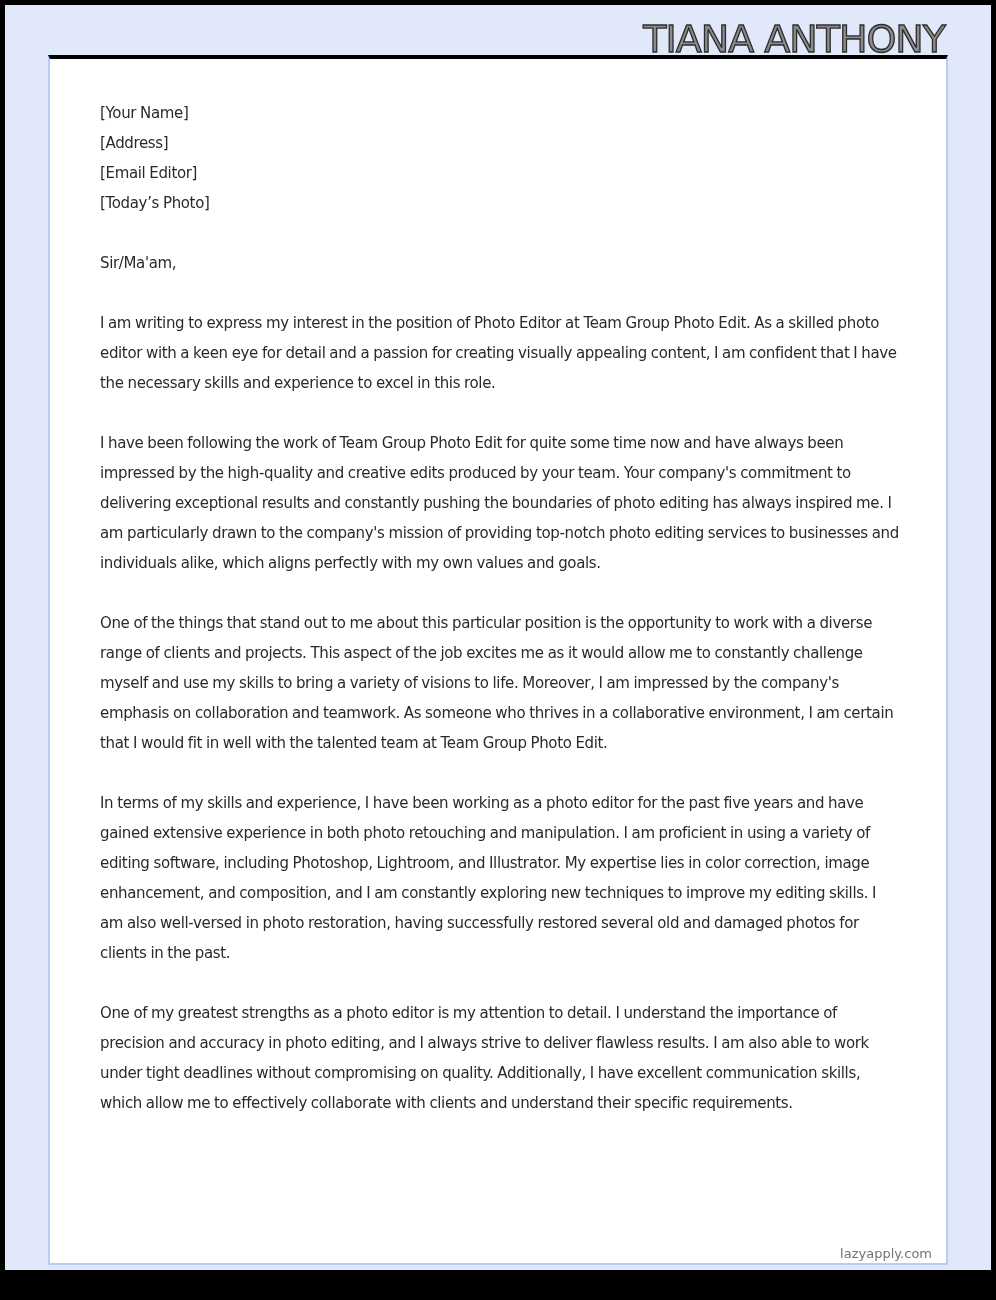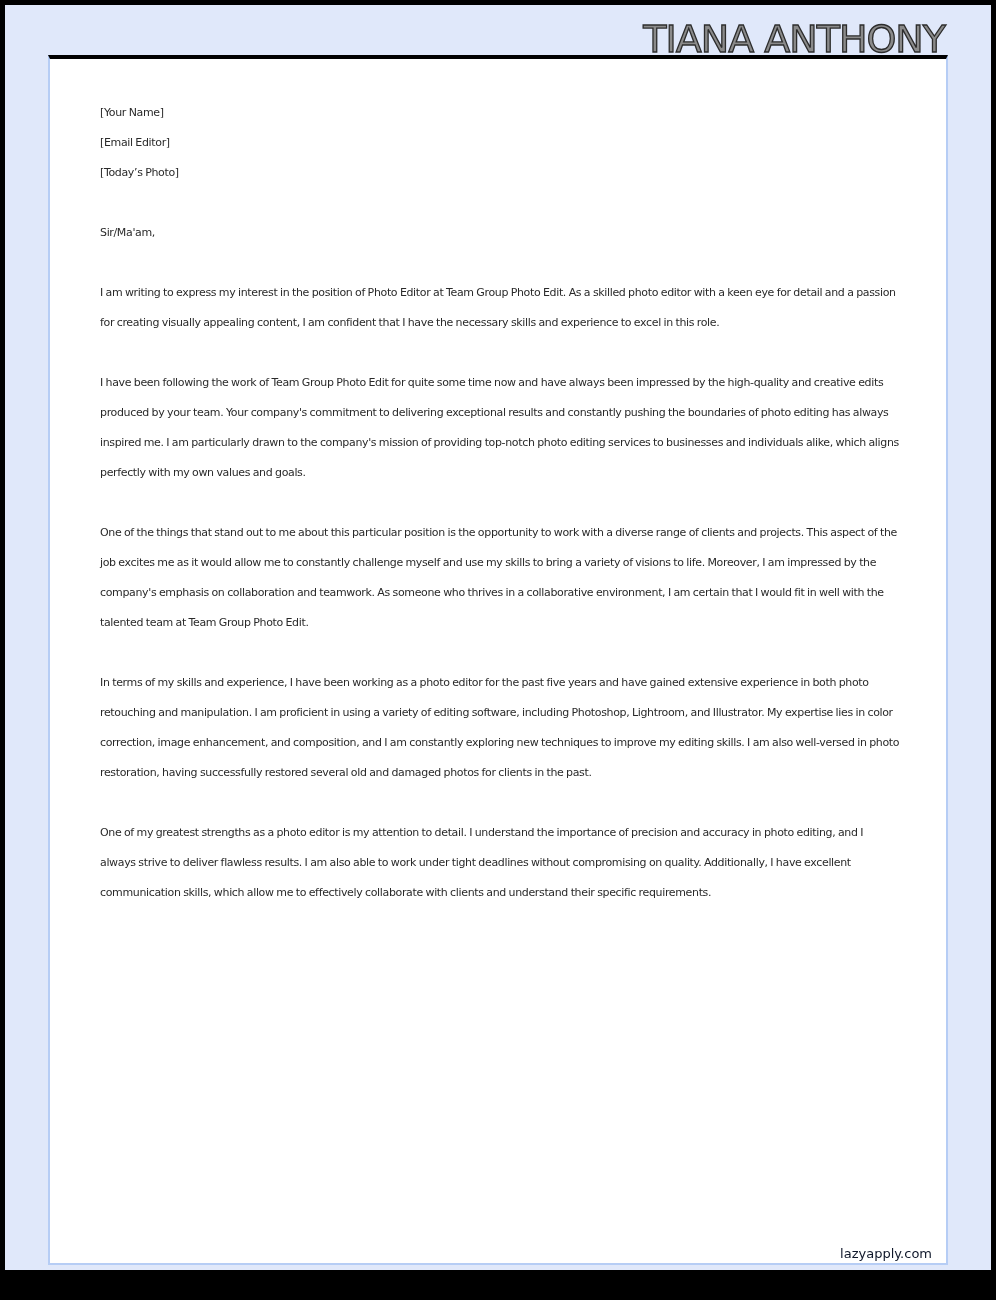--- a/index.html
+++ b/index.html
@@ -38,50 +38,51 @@
       letter-spacing: -1px;
       color: #8a8a8a;
       -webkit-text-stroke: 1.3px #2c2c2c;
       line-height: 48px;
     }
     .letter {
       position: absolute;
       left: 95px; top: 93px;
       width: 800px;
       font-family: "DejaVu Sans", "Liberation Sans", sans-serif;
-      font-size: 11px;
+      font-size: 15px;
       font-weight: normal;
       letter-spacing: -0.35px;
       word-spacing: -0.5px;
       line-height: 30px;
       color: #2a2a2a;
       z-index: 2;
     }
     .letter p { margin: 0 0 30px 0; }
     .address-line { display: block; }
     .watermark {
       position: absolute;
       right: 59px; top: 1241px;
       font-family: "DejaVu Sans", sans-serif;
       font-size: 13px;
-      color: #0f172a;
+      color: #737373;
       z-index: 3;
     }
   </style>
 </head>
 <body>
 
 <div class="page-bg">
   <div class="sheet"></div>
 
   <h1 class="name-title">TIANA ANTHONY</h1>
 
   <div class="letter">
     <p>
       <span class="address-line">[Your Name]</span>
+      <span class="address-line">[Address]</span>
       <span class="address-line">[Email Editor]</span>
       <span class="address-line">[Today’s Photo]</span>
     </p>
     <p>Sir/Ma'am,</p>
     <p>I am writing to express my interest in the position of Photo Editor at Team Group Photo Edit. As a skilled photo editor with a keen eye for detail and a passion for creating visually appealing content, I am confident that I have the necessary skills and experience to excel in this role.</p>
     <p>I have been following the work of Team Group Photo Edit for quite some time now and have always been impressed by the high-quality and creative edits produced by your team. Your company's commitment to delivering exceptional results and constantly pushing the boundaries of photo editing has always inspired me. I am particularly drawn to the company's mission of providing top-notch photo editing services to businesses and individuals alike, which aligns perfectly with my own values and goals.</p>
     <p>One of the things that stand out to me about this particular position is the opportunity to work with a diverse range of clients and projects. This aspect of the job excites me as it would allow me to constantly challenge myself and use my skills to bring a variety of visions to life. Moreover, I am impressed by the company's emphasis on collaboration and teamwork. As someone who thrives in a collaborative environment, I am certain that I would fit in well with the talented team at Team Group Photo Edit.</p>
     <p>In terms of my skills and experience, I have been working as a photo editor for the past five years and have gained extensive experience in both photo retouching and manipulation. I am proficient in using a variety of editing software, including Photoshop, Lightroom, and Illustrator. My expertise lies in color correction, image enhancement, and composition, and I am constantly exploring new techniques to improve my editing skills. I am also well-versed in photo restoration, having successfully restored several old and damaged photos for clients in the past.</p>
     <p>One of my greatest strengths as a photo editor is my attention to detail. I understand the importance of precision and accuracy in photo editing, and I always strive to deliver flawless results. I am also able to work under tight deadlines without compromising on quality. Additionally, I have excellent communication skills, which allow me to effectively collaborate with clients and understand their specific requirements.</p>
   </div>

